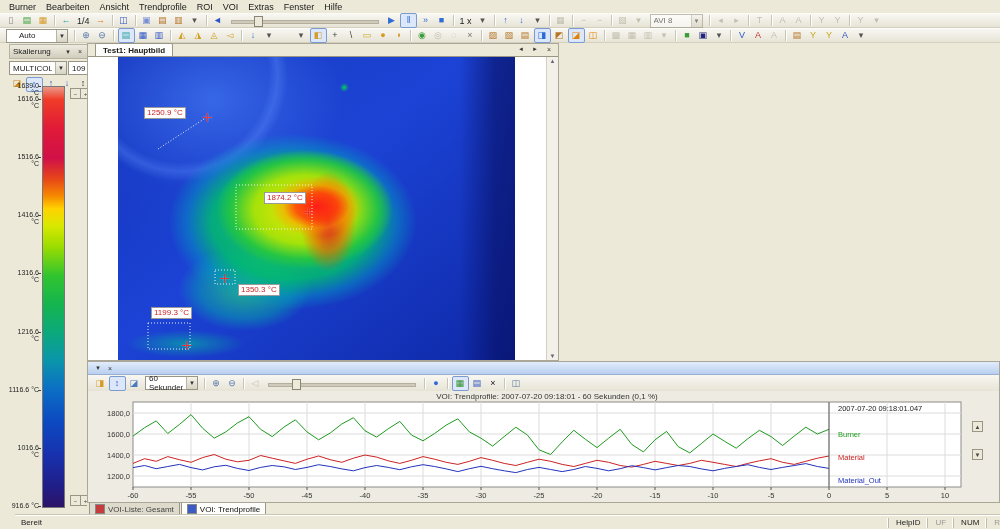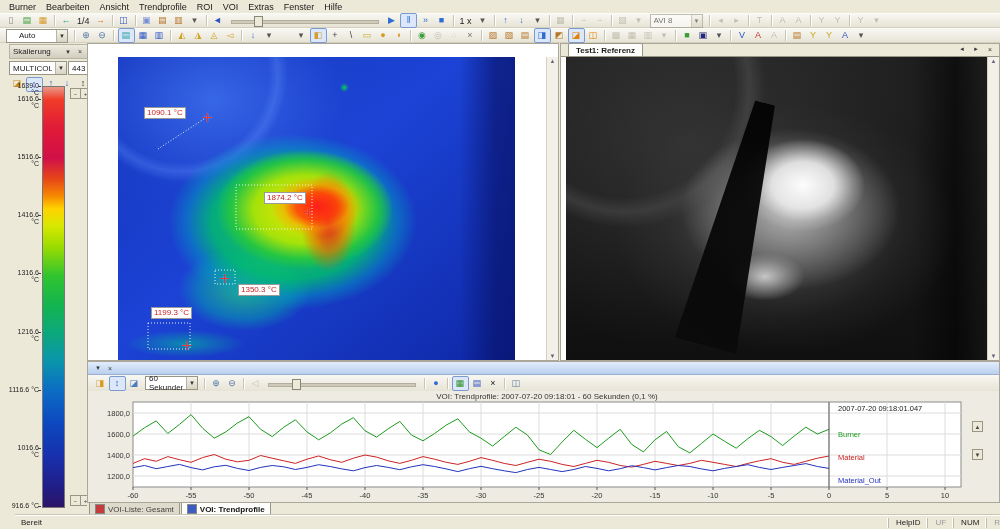--- a/index.html
+++ b/index.html
@@ -95,21 +95,21 @@
   .trend-header .ph-title{flex:1;}
   .trend-toolbar{height:17px;display:flex;align-items:center;padding:0 4px;
                  background:linear-gradient(#f8f7f2,#e7e4d6);border-bottom:1px solid #d4d0c0;box-sizing:border-box;}
   .chart-region{position:absolute;left:0;top:29px;width:911px;height:111px;}
   .chart-region svg{display:block;}
   
   .bottom-tabs{position:absolute;left:87px;top:503px;width:913px;height:13px;background:#ece9d8;
                display:flex;align-items:flex-start;padding-left:2px;box-sizing:border-box;}
   .btab{display:inline-flex;align-items:center;gap:3px;height:12px;padding:0 5px;font-size:8px;
         border:1px solid #9a9686;border-top:none;background:#dedbcc;border-radius:0 0 2px 2px;margin-right:1px;color:#444;}
-  .btab.active{background:#fdfdfb;font-weight:bold;color:#111;}
+  .btab.active{background:#fdfdfb;font-weight:normal;color:#111;}
   .btab .bicon{width:8px;height:8px;border:1px solid #888;display:inline-block;}
   .statusbar{position:absolute;left:15px;bottom:0;width:100%;height:13px;background:#ece9d8;
              border-top:1px solid #fff;box-shadow:0 -1px 0 #c9c5b5;display:flex;align-items:center;font-size:8px;}
   .statusbar .ready{padding:0 6px;flex:1;}
   .sb-item{padding:0 7px;border-left:1px solid #c0bcac;box-shadow:-1px 0 0 #fff;height:10px;display:flex;align-items:center;}
   .sb-item.dim{color:#999;}
 </style>
 </head>
 <body>
 
@@ -255,21 +255,21 @@
           <span class="ph-btn">▾</span>
           <span class="ph-btn">×</span>
         </span>
     </div>
     <div class="scale-combos">
       <span class="combo" style="width:53px;margin:0 1px 0 0">
         <span style="flex:1;overflow:hidden">MULTICOLOR</span>
         <span class="arrow">▼</span>
       </span>
       <span class="combo" style="width:23px;margin:0">
-        <span style="flex:1">443</span>
+        <span style="flex:1">109</span>
         <span class="arrow">▼</span>
       </span>
     </div>
     <div class="scale-toolbar" id="scale-toolbar">
         <span class="icon" style="color: rgb(200, 136, 30);">◪</span>
         <span class="icon box" style="color: rgb(47, 85, 196);">↕</span>
         <span class="icon" style="color: rgb(47, 85, 196);">↑</span>
         <span class="icon" style="color: rgb(47, 85, 196);">↓</span>
         <span class="icon" style="color: rgb(51, 51, 51);">↕</span>
         <span class="icon" style="color: rgb(47, 107, 212);">↕</span>
@@ -295,33 +295,43 @@
         <div class="scale-tick-label" style="top: 459px;">916.6 °C</div>
         <div class="scale-tick-dash" style="top: 463px;"></div>
       </div>
     <div class="mini-sq" style="left:62px;top:45px">−</div>
     <div class="mini-sq" style="left:72px;top:45px">+</div>
     <div class="mini-sq" style="left:62px;top:452px">−</div>
     <div class="mini-sq" style="left:72px;top:452px">+</div>
   </div>
 
   <div class="img-panel left">
+    <div class="tabrow">
+      <span class="vtab">
+        <span>Test1: Hauptbild</span>
+      </span>
+      <span class="tabctl" id="main-tab-controls">
+          <span class="ph-btn">◂</span>
+          <span class="ph-btn">▸</span>
+          <span class="ph-btn">×</span>
+        </span>
+    </div>
     <div class="img-content">
       <div class="thermal" id="thermal-image">
           <svg width="397" height="305" class="ann-svg">
             <line x1="40" y1="92" x2="86" y2="62" stroke="rgba(245,245,245,.95)" stroke-width="1" stroke-dasharray="1 2"></line>
             <rect x="118" y="128" width="76" height="44" fill="none" stroke="rgba(245,245,245,.95)" stroke-width="1" stroke-dasharray="1 2"></rect>
             <rect x="97" y="213" width="20" height="14" fill="none" stroke="rgba(245,245,245,.95)" stroke-width="1" stroke-dasharray="1 2"></rect>
             <rect x="30" y="266" width="42" height="26" fill="none" stroke="rgba(245,245,245,.95)" stroke-width="1" stroke-dasharray="1 2"></rect>
           </svg>
           <span class="marker" style="left: 89px; top: 60px;">
             <i class="mh"></i>
             <i class="mv"></i>
           </span>
-          <div class="temp-label" style="left: 26px; top: 50px;">1090.1 °C</div>
+          <div class="temp-label" style="left: 26px; top: 50px;">1250.9 °C</div>
           <span class="marker" style="left: 190px; top: 155px;">
             <i class="mh"></i>
             <i class="mv"></i>
           </span>
           <div class="temp-label" style="left: 146px; top: 135px;">1874.2 °C</div>
           <span class="marker" style="left: 106px; top: 221px;">
             <i class="mh"></i>
             <i class="mv"></i>
           </span>
           <div class="temp-label" style="left: 120px; top: 227px;">1350.3 °C</div>
@@ -331,39 +341,20 @@
           </span>
           <div class="temp-label" style="left: 33px; top: 250px;">1199.3 °C</div>
         </div>
     </div>
     <div class="vscroll">
       <span>▲</span>
       <span>▼</span>
     </div>
   </div>
 
-  <div class="img-panel right">
-    <div class="tabrow">
-      <span class="vtab">
-        <span>Test1: Referenz</span>
-      </span>
-      <span class="tabctl" id="ref-tab-controls">
-          <span class="ph-btn">◂</span>
-          <span class="ph-btn">▸</span>
-          <span class="ph-btn">×</span>
-        </span>
-    </div>
-    <div class="img-content">
-      <div class="grayimg"></div>
-    </div>
-    <div class="vscroll">
-      <span>▲</span>
-      <span>▼</span>
-    </div>
-  </div>
 
   <div class="trend-panel">
     <div class="trend-header">
       <span id="trend-header-btns" style="display:flex">
           <span class="ph-btn">▾</span>
           <span class="ph-btn">×</span>
         </span>
     </div>
     <div class="trend-toolbar" id="trend-toolbar">
         <span class="icon" style="color: rgb(215, 155, 42);">◨</span>

